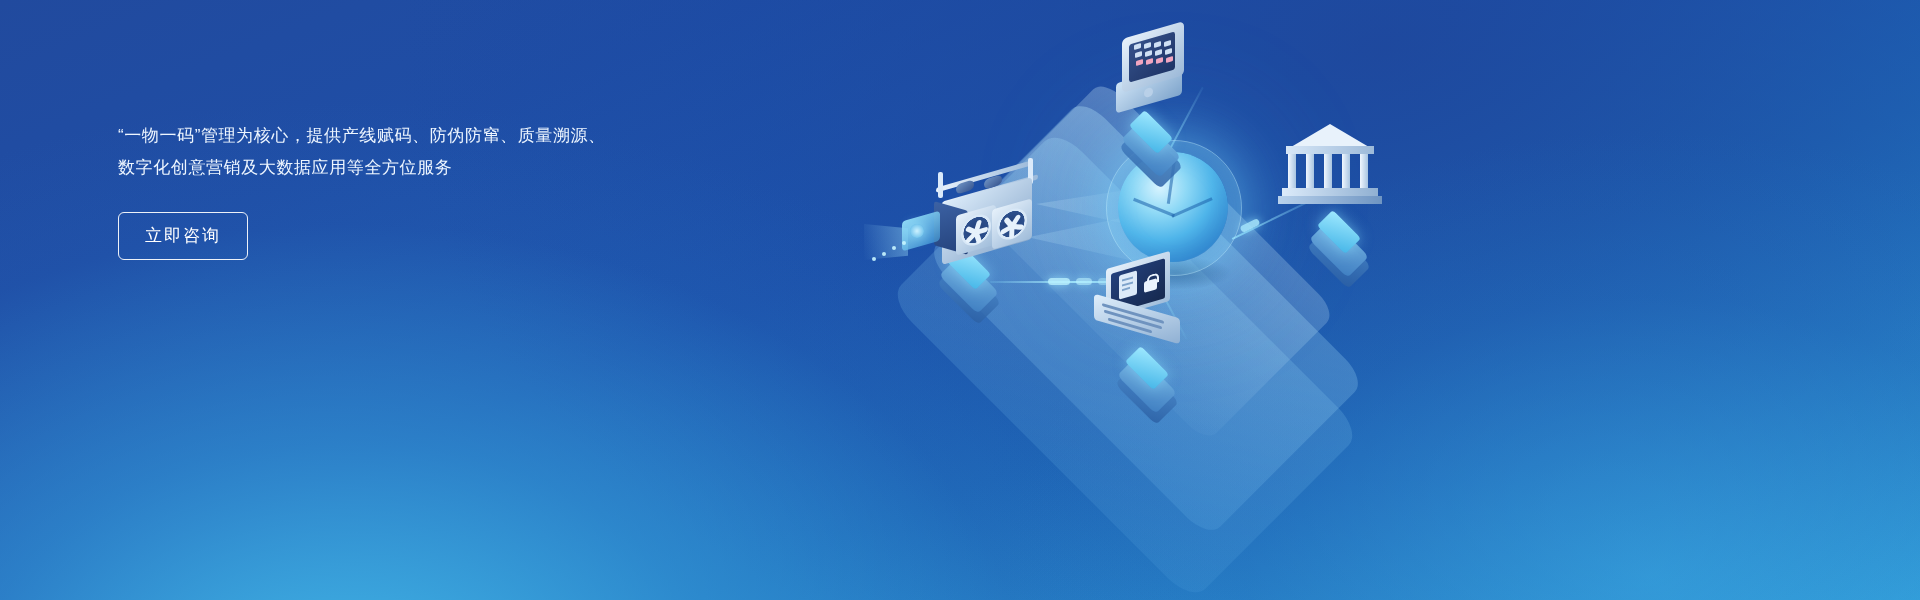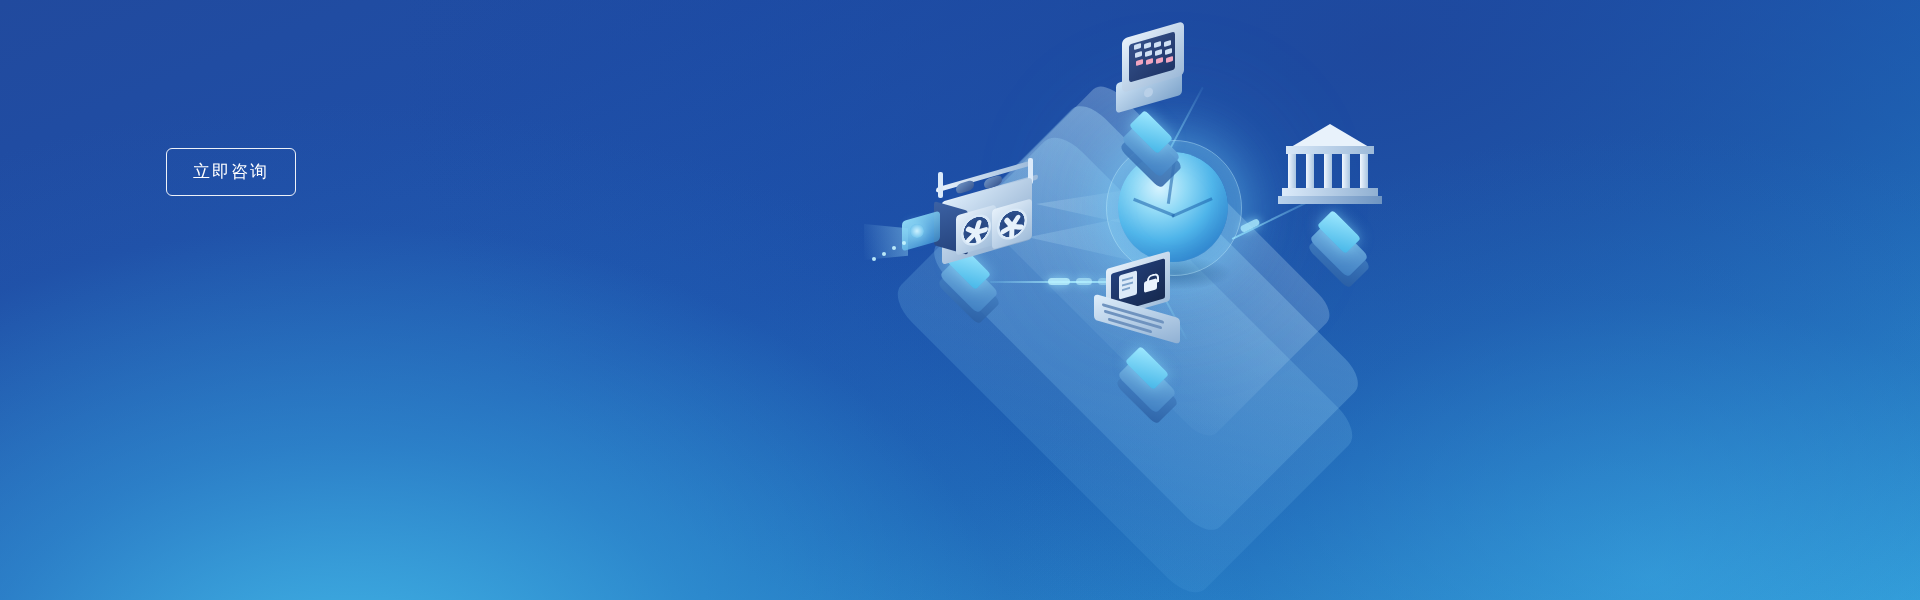--- a/index.html
+++ b/index.html
@@ -21,21 +21,21 @@
   #copy{position:absolute;left:118px;top:120px;width:700px;}
   #headline{
     font-size:33px;font-weight:bold;color:#ffffff;letter-spacing:1px;
     line-height:44px;white-space:nowrap;margin:0 0 22px 0;
     text-shadow:0 1px 3px rgba(0,20,60,.25);
   }
   .sub-line{
     font-size:17px;color:#eef6ff;line-height:32px;letter-spacing:.6px;
     white-space:nowrap;
   }
-  #cta-wrap{margin-top:28px;margin-left:48px;}
+  #cta-wrap{margin-top:28px;}
   #cta{
     display:inline-block;border:1px solid rgba(255,255,255,.92);
     border-radius:6px;color:#ffffff;background:transparent;
     font-size:17px;letter-spacing:2px;padding:11px 26px 12px 26px;
     cursor:pointer;
   }
 
   
   #art{position:absolute;left:840px;top:0;width:1080px;height:600px;}
 
@@ -199,20 +199,22 @@
   #halo{position:absolute;left:196px;top:168px;width:210px;height:86px;
     background:linear-gradient(95deg,rgba(220,246,255,.22),rgba(220,246,255,0) 70%);
     clip-path:polygon(0% 42%,100% 4%,100% 96%);}
 </style>
 </head>
 <body>
 
 <div id="banner">
 
   <div id="copy">
+    <div class="sub-line">“一物一码”管理为核心，提供产线赋码、防伪防窜、质量溯源、</div>
+    <div class="sub-line">数字化创意营销及大数据应用等全方位服务</div>
     <div id="cta-wrap">
       <button id="cta">立即咨询</button>
     </div>
   </div>
 
   <div id="art">
 
     <div class="stage" id="plate-lo"></div>
     <div class="stage" id="plate-hi"></div>
     <div class="stage" id="plate-sheen"></div>

